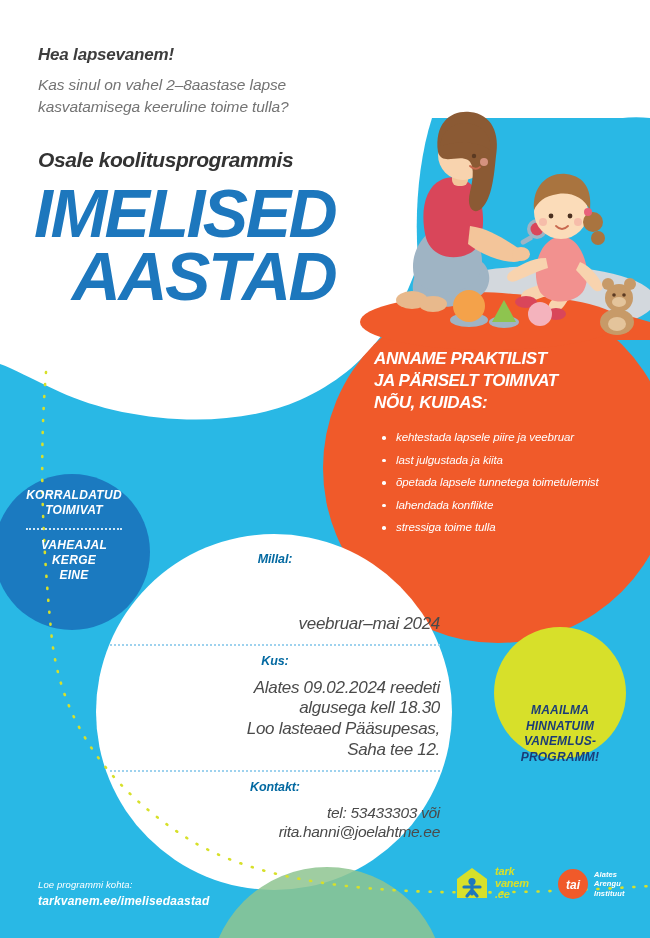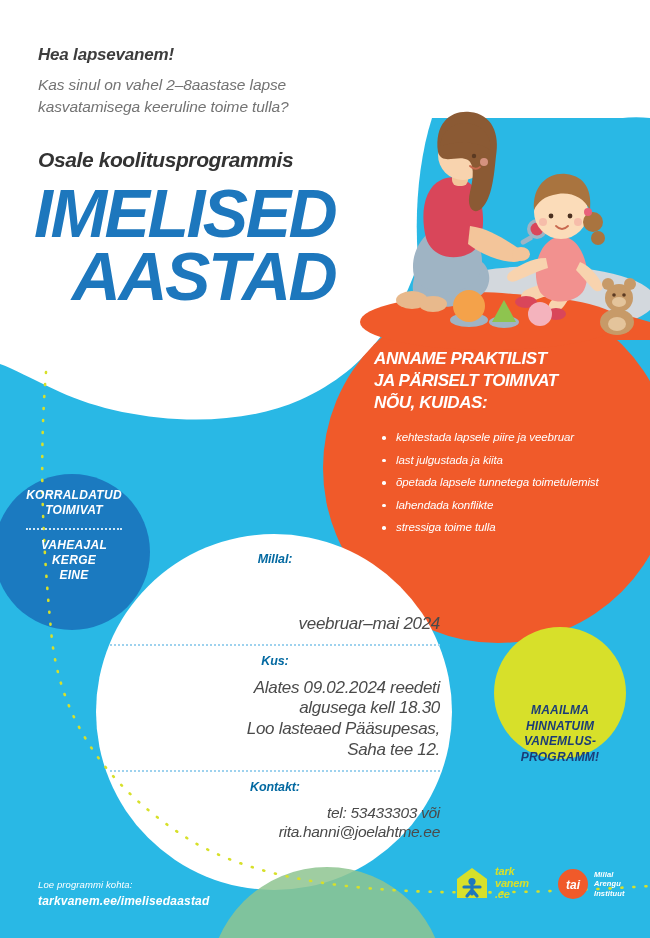--- a/index.html
+++ b/index.html
@@ -347,19 +347,19 @@
       <span>.ee</span>
     </div>
   </div>
 
   <div class="logo-tai">
     <svg width="32" height="32" viewBox="0 0 32 32">
       <circle cx="16" cy="16" r="15" fill="#f05a2a"></circle>
       <text x="16" y="21" text-anchor="middle" font-family="Liberation Sans, sans-serif" font-size="12" font-weight="bold" fill="#ffffff">tai</text>
     </svg>
     <div class="txt">
-      <span>Millal</span><br>
+      <span>Alates</span><br>
       <span>Arengu</span><br>
       <span>Instituut</span>
     </div>
   </div>
 
 </div>
 
 </body></html>

